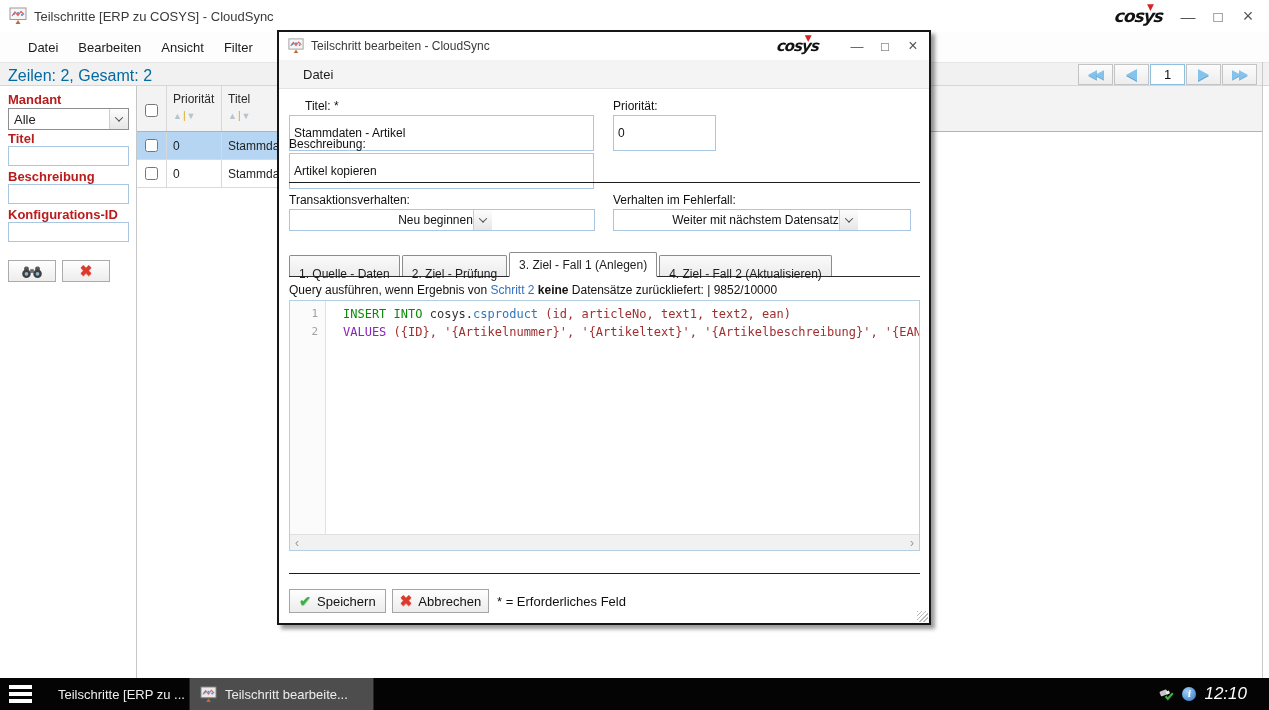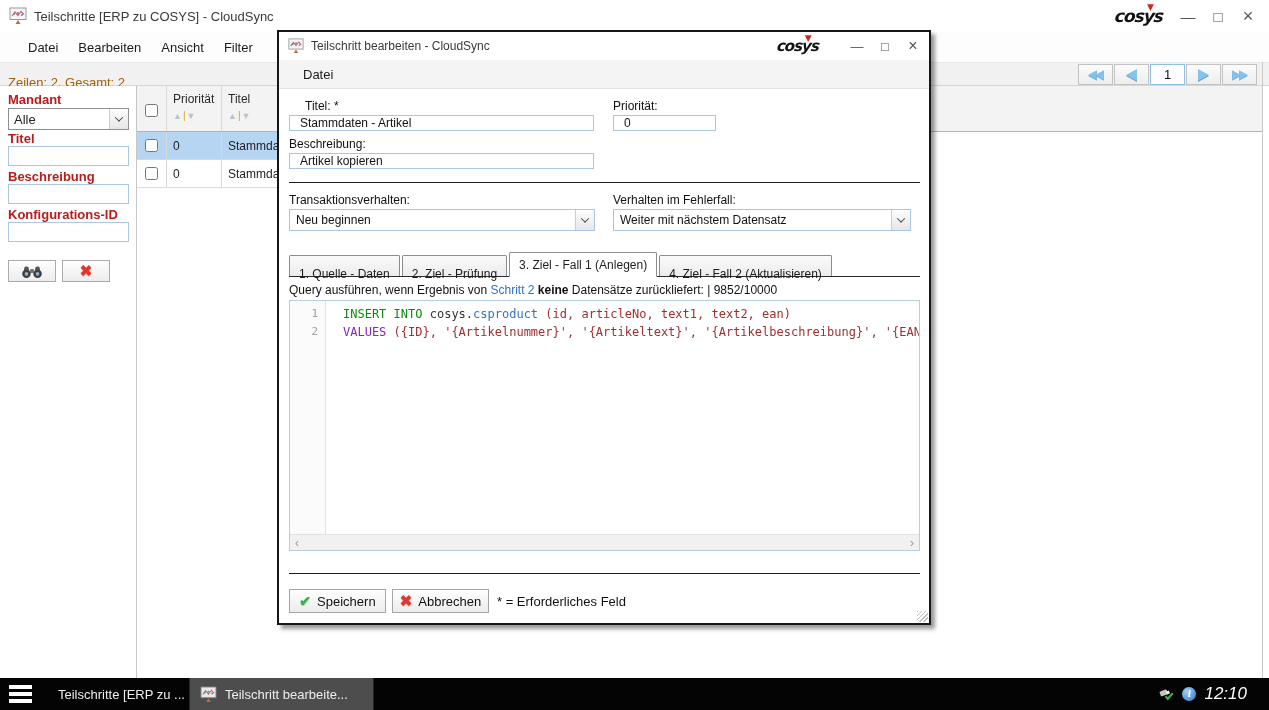--- a/index.html
+++ b/index.html
@@ -16,21 +16,21 @@
   .win-ctrls { position:absolute; top:0; right:6px; height:32px; display:flex; align-items:center; gap:0; }
   .win-btn { width:30px; height:28px; display:flex; align-items:center; justify-content:center;
              color:#555; font-size:15px; cursor:default; }
   .cosys-logo { position:relative; font-family:"DejaVu Sans", sans-serif; font-weight:900; font-style:italic;
                 font-size:17px; letter-spacing:-1px; color:#121212; transform:skewX(-6deg); padding:0 10px 0 0; }
   .cosys-logo .tri { position:absolute; top:-4px; left:53%; color:#d42423; font-size:9px; font-style:normal; transform:skewX(6deg); }
   .mw-menubar { position:absolute; left:0; top:32px; width:1269px; height:30px; background:#fdfdfd; display:flex; align-items:center; padding-left:18px; gap:0; }
   .menu-item { padding:4px 10px; font-size:13px; color:#1b1b1b; }
   .statusband { position:absolute; left:0; top:62px; width:1269px; height:24px; background:#f1f1f1;
                 border-top:1px solid #e6e6e6; border-bottom:1px solid #d6d6d6; }
-  .status-text { position:absolute; left:8px; top:12px; font-size:13px; color:#a16207; }
+  .status-text { position:absolute; left:8px; top:4px; font-size:16px; color:#0369a1; }
   .pager { position:absolute; right:12px; top:1px; display:flex; gap:1px; }
   .pg-btn { width:35px; height:21px; background:linear-gradient(#fcfcfc,#ededed); border:1px solid #c3c3c3;
             display:flex; align-items:center; justify-content:center; }
   .pg-input { width:35px; height:21px; border:1px solid #8fc0dd; background:#fff; text-align:center;
               font-size:13px; font-family:"Liberation Sans", sans-serif; color:#111; }
   .tri-l { width:0; height:0; border-right:11px solid #85c2ec; border-top:6px solid transparent; border-bottom:6px solid transparent;
            filter:drop-shadow(0 1px 0 #5d9cc8); }
   .tri-r { width:0; height:0; border-left:11px solid #85c2ec; border-top:6px solid transparent; border-bottom:6px solid transparent;
            filter:drop-shadow(0 1px 0 #5d9cc8); }
   .dbl { display:flex; }
@@ -70,24 +70,24 @@
   
   .dlg { position:absolute; left:277px; top:30px; width:654px; height:595px; background:#fff;
          border:2px solid #161616; box-shadow:4px 4px 4px rgba(0,0,0,.4); }
   .dlg-titlebar { position:relative; height:28px; background:#fff; }
   .dlg-title { position:absolute; left:32px; top:7px; font-size:12px; color:#3a3a3a; }
   .dlg-ctrls { position:absolute; top:0; right:2px; height:28px; display:flex; align-items:center; }
   .dlg-ctrls .win-btn { width:28px; height:24px; font-size:13px; }
   .dlg-ctrls .cosys-logo { font-size:15px; margin-right:14px; }
   .dlg-menubar { height:29px; background:#f4f4f4; border-bottom:1px solid #e3e3e3; display:flex; align-items:center; padding-left:14px; }
   .dlg .field-label { position:absolute; font-size:12px; color:#111; }
-  .dlg-input { position:absolute; height:16px; border:1px solid #a9c7e0; background:#fff; font-size:12px;
-               font-family:"Liberation Sans", sans-serif; padding:0 10px; color:#111; }
+  .dlg-input { position:absolute; height:36px; border:1px solid #a9c7e0; background:#fff; font-size:12px;
+               font-family:"Liberation Sans", sans-serif; padding:0 4px; color:#111; }
   .dlg-select { position:absolute; height:22px; border:1px solid #a9c7e0; background:#fff; display:flex;
-                align-items:center; justify-content:space-between; padding-left:6px; font-size:12px; color:#111; }
+                align-items:center; justify-content:center; padding-left:6px; font-size:12px; color:#111; }
   .dlg hr.sep-line { position:absolute; left:10px; width:631px; border:none; border-top:1px solid #1d1d1d; }
   
   .tabs { position:absolute; left:10px; top:220px; width:631px; height:25px; display:flex; align-items:flex-end;
           border-bottom:1px solid #2b2b2b; }
   .tab { height:21px; background:linear-gradient(#fafafa,#ececec); border:1px solid #8c8c8c; border-bottom:none;
          border-radius:2px 2px 0 0; padding:11px 9px 0 9px; font-size:12px; color:#1d1d1d; margin-right:2px; white-space:nowrap; }
   .tab.active { height:25px; background:#fff; padding-top:5px; margin-bottom:-1px; border-bottom:1px solid #fff; }
   .qhint { position:absolute; left:10px; top:251px; font-size:12px; color:#111; white-space:pre; }
   .qhint .lnk { color:#2f6fc4; }
   .qhint b { font-weight:bold; }

